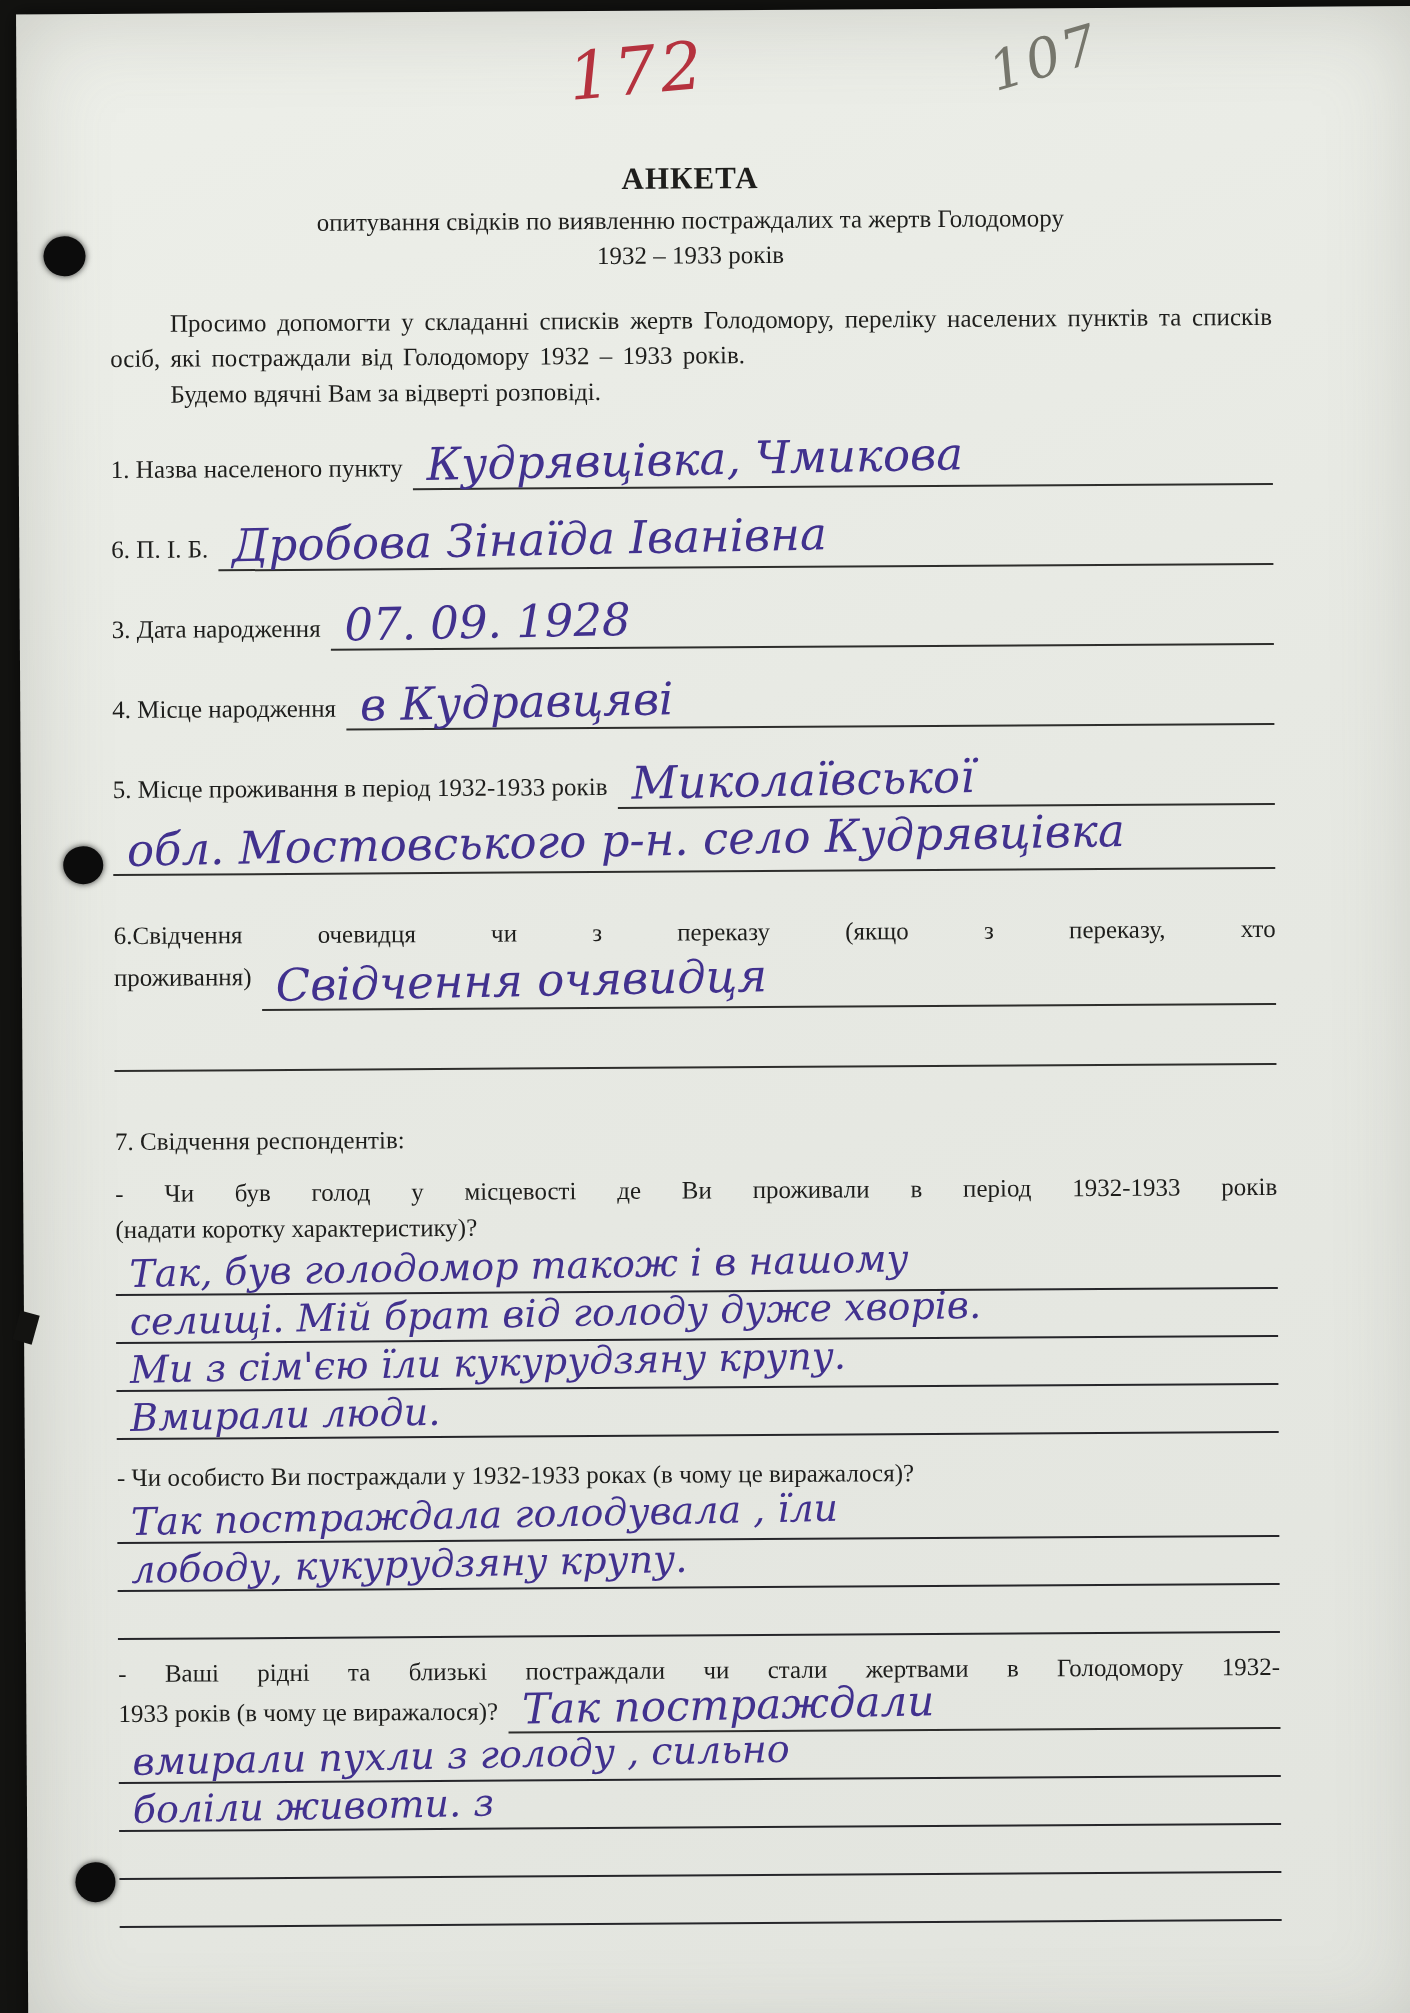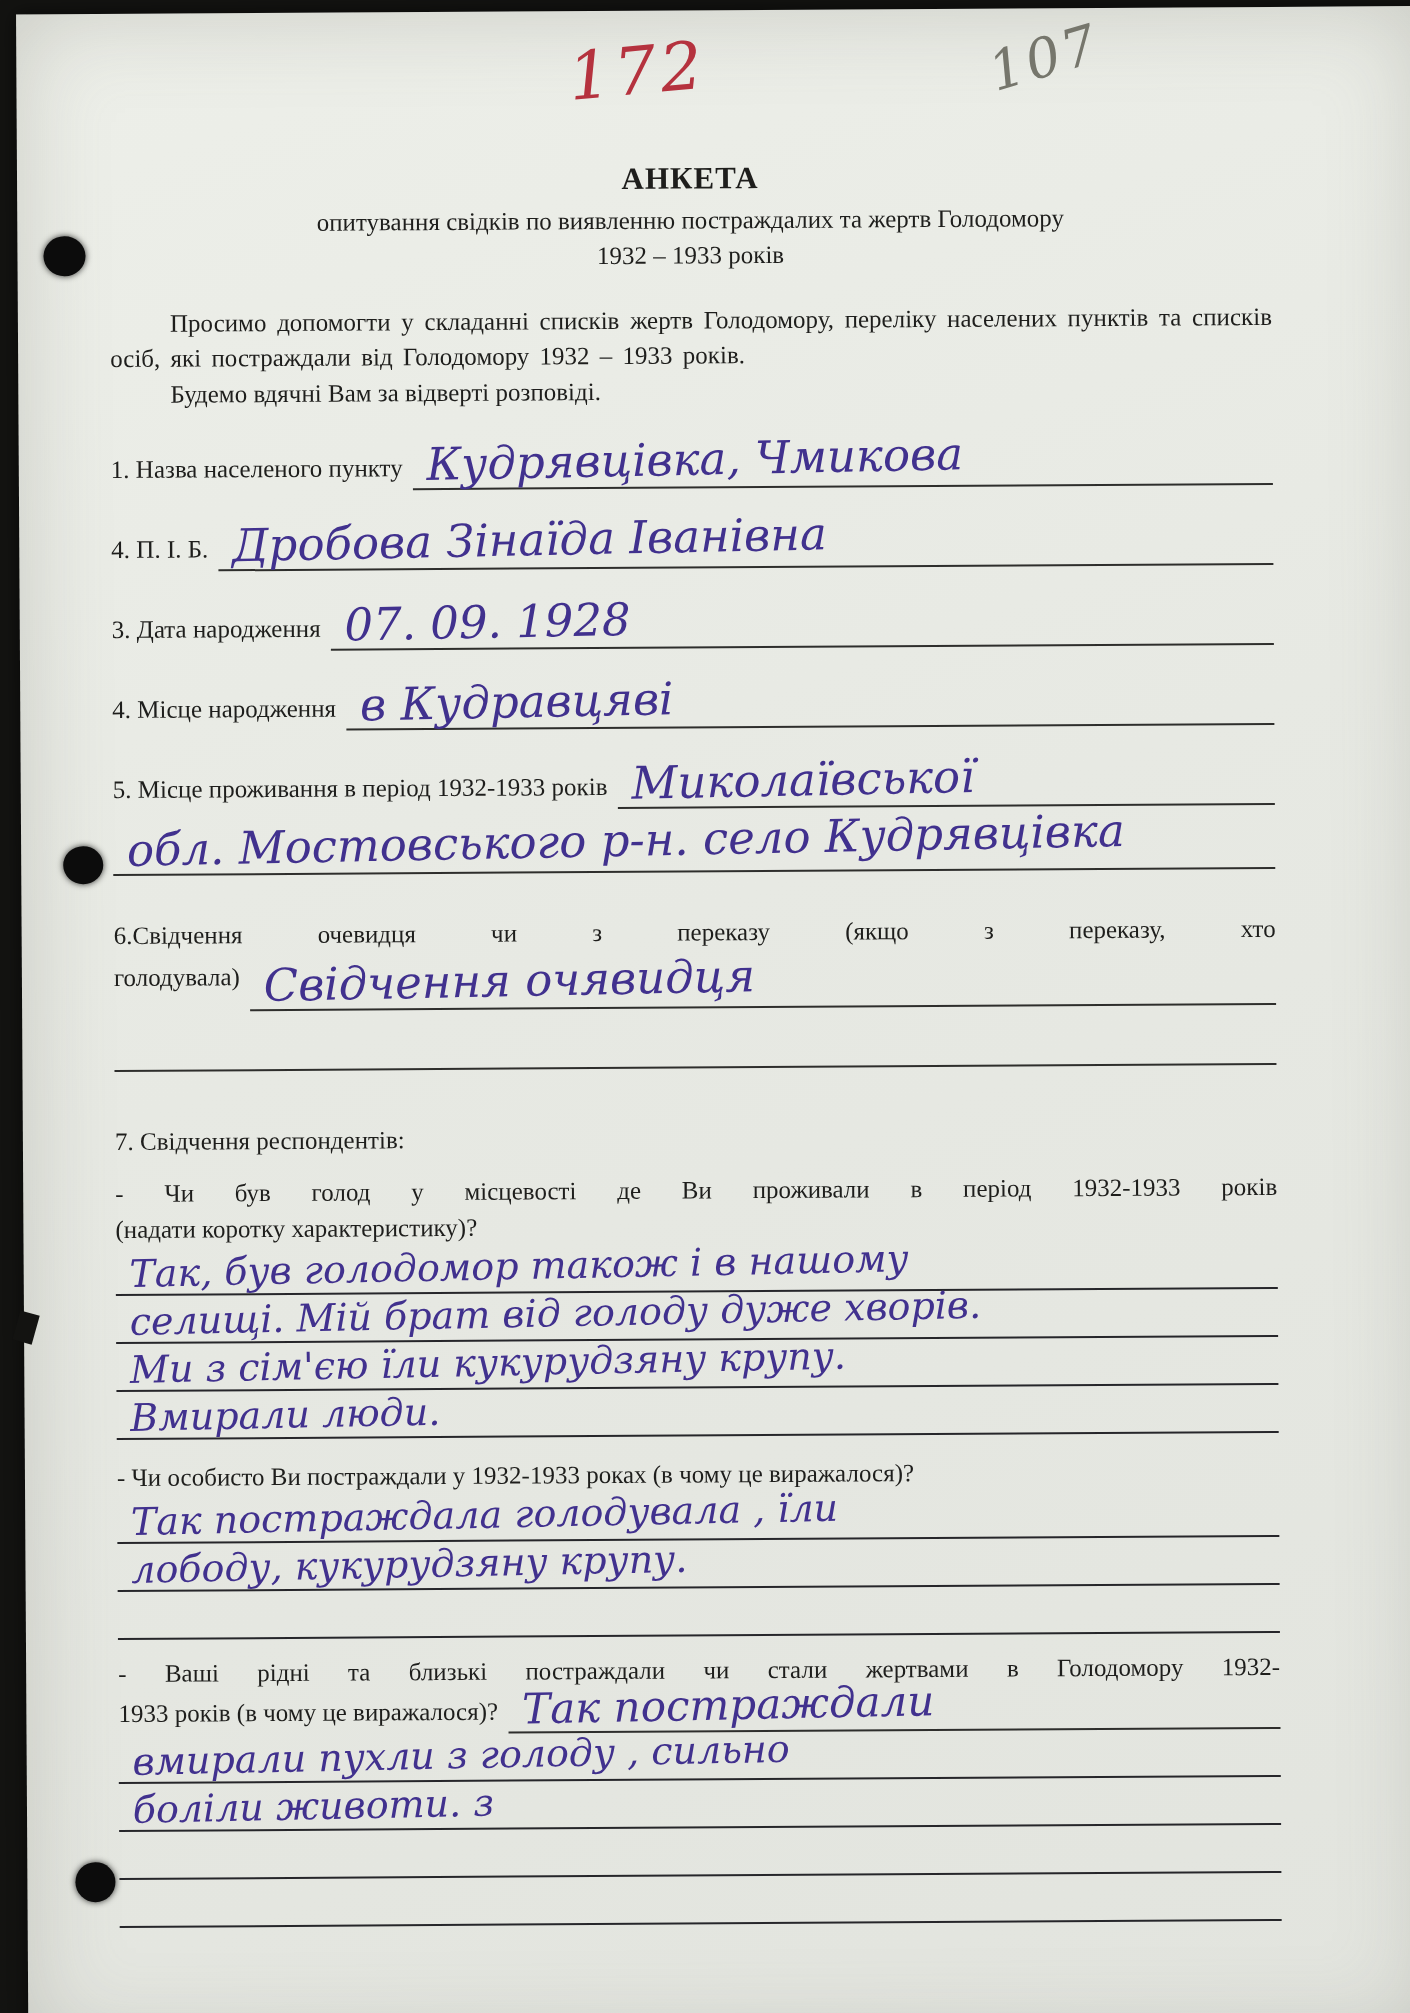--- a/index.html
+++ b/index.html
@@ -90,21 +90,21 @@
       <p class="thanks">Будемо вдячні Вам за відверті розповіді.</p>
 
       <div class="field">
         <span class="flabel">1. Назва населеного пункту</span>
         <span class="fline">
           <span class="hw hw-lg">Кудрявцівка, Чмикова</span>
         </span>
       </div>
 
       <div class="field">
-        <span class="flabel">4. П. І. Б.</span>
+        <span class="flabel">6. П. І. Б.</span>
         <span class="fline">
           <span class="hw hw-lg">Дробова  Зінаїда  Іванівна</span>
         </span>
       </div>
 
       <div class="field">
         <span class="flabel">3. Дата народження</span>
         <span class="fline">
           <span class="hw hw-lg">07. 09. 1928</span>
         </span>
@@ -122,21 +122,21 @@
         <span class="fline">
           <span class="hw hw-lg">Миколаївської</span>
         </span>
       </div>
       <div class="fullline">
         <span class="hw hw-lg">обл. Мостовського  р-н.  село  Кудрявцівка</span>
       </div>
 
       <div class="jline" style="margin-top:42px;">6.Свідчення  очевидця  чи  з  переказу  (якщо  з  переказу,  хто</div>
       <div class="field" style="margin-top:4px;">
-        <span class="flabel">голодувала)</span>
+        <span class="flabel">проживання)</span>
         <span class="fline" style="height:52px;">
           <span class="hw hw-lg">Свідчення  очявидця</span>
         </span>
       </div>
       <div class="emptyline" style="margin-top:14px;"></div>
 
       <p class="sec7">7.  Свідчення респондентів:</p>
       <div class="jline mt16">-   Чи був голод у місцевості де Ви  проживали в період 1932-1933 років</div>
       <div class="qline">(надати коротку характеристику)?</div>
 

